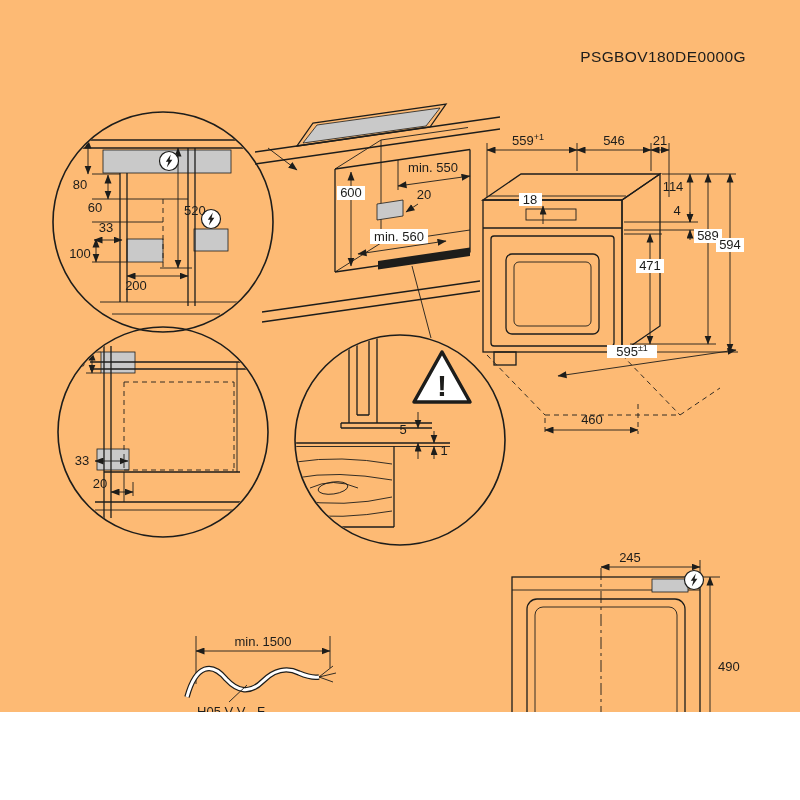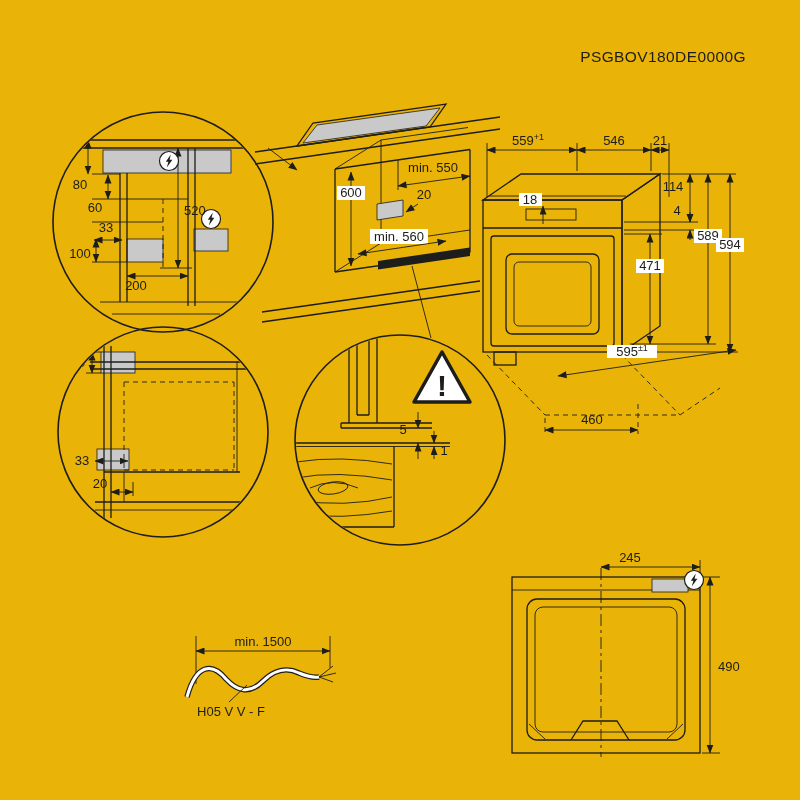--- a/index.html
+++ b/index.html
@@ -1,16 +1,16 @@
 <!DOCTYPE html>
 <html><head>
 <meta charset="utf-8">
 <style>
   html,body{margin:0;padding:0;background:#fff;}
-  .stage{position:relative;width:800px;height:800px;background:#eab308;overflow:hidden;}
+  .stage{position:relative;width:800px;height:712px;background:#fdba74;overflow:hidden;}
   svg{display:block;}
   text{font-family:"Liberation Sans",sans-serif;fill:#1d1d1b;}
   .dim{font-size:13px;}
   .sup{font-size:9px;}
   .code{font-size:15.5px;letter-spacing:.4px;}
   .excl{font-size:30px;font-weight:bold;}
   .s{stroke:#1d1d1b;fill:none;stroke-width:1.3;}
   .s15{stroke:#1d1d1b;fill:none;stroke-width:1.6;}
   .thin{stroke:#1d1d1b;fill:none;stroke-width:0.9;}
   .diml{stroke:#1d1d1b;fill:none;stroke-width:0.9;}

